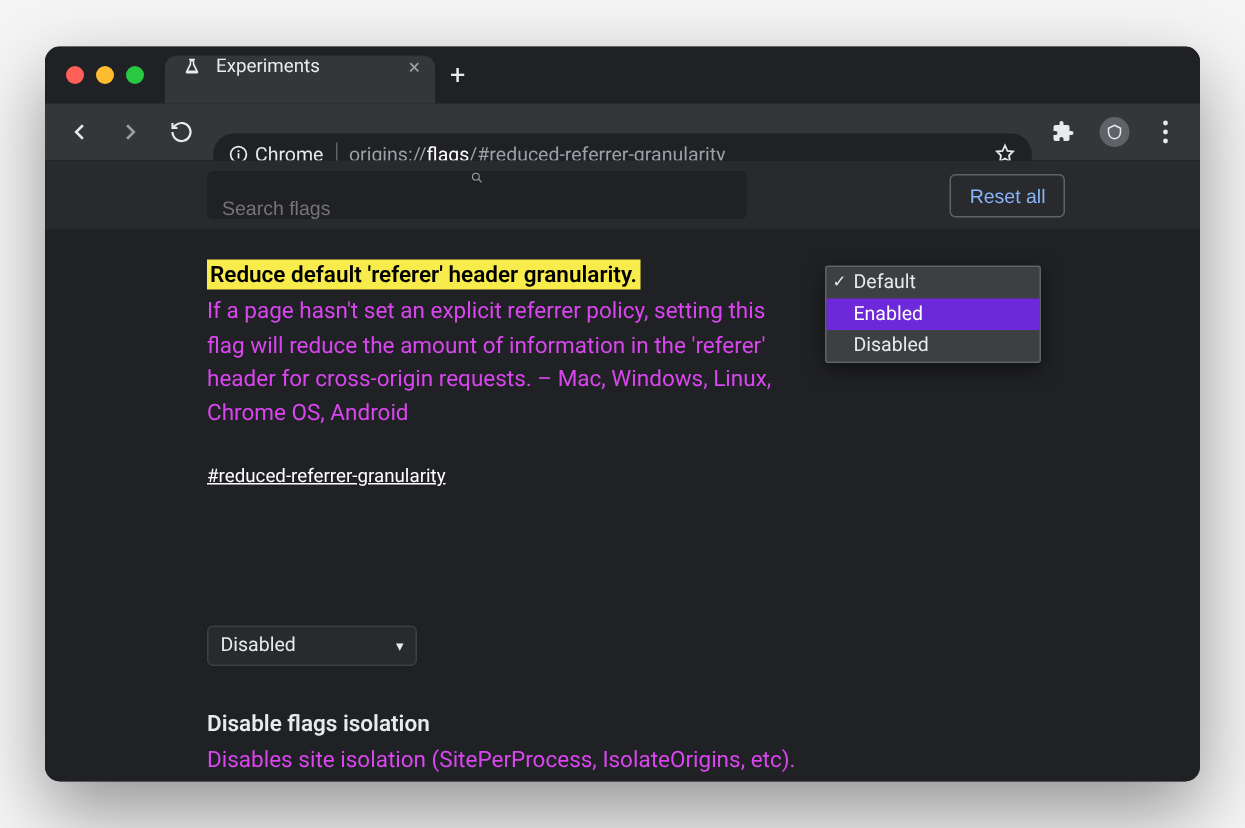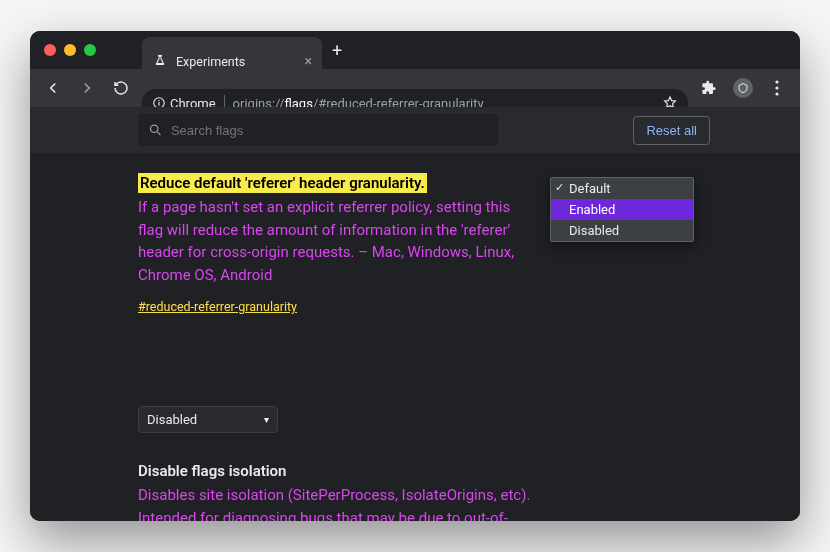--- a/index.html
+++ b/index.html
@@ -38,27 +38,26 @@
   .tl { width: 12px; height: 12px; border-radius: 50%; }
   .tl.red { background: #ff5f57; }
   .tl.yellow { background: #febc2e; }
   .tl.green { background: #28c840; }
   .tab {
     background: #35363a;
     color: #e8eaed;
     height: 32px;
     border-radius: 8px 8px 0 0;
     display: flex;
-    align-items: flex-end;
+    align-items: flex-start;
     padding: 0 10px;
     font-size: 12.5px;
     gap: 8px;
     min-width: 180px;
     margin-top: 6px;
-    margin-left: 32px;
   }
   .tab .favicon {
     width: 16px; height: 16px;
     color: #e8eaed;
     display: flex; align-items: center; justify-content: center;
     font-size: 12px;
   }
   .tab .title { flex: 1; }
   .tab .close { color: #9aa0a6; font-size: 14px; cursor: pointer; }
   .newtab {
@@ -130,20 +129,21 @@
     height: 32px;
     border-radius: 4px;
     display: flex;
     align-items: center;
     padding: 0 10px;
     gap: 8px;
     width: 360px;
     margin-left: 94px;
     color: #9aa0a6;
     font-size: 13px;
+    flex-direction: column;
   }
   .searchbox input {
     background: transparent;
     border: none;
     outline: none;
     color: #e8eaed;
     font-size: 13px;
     width: 100%;
   }
   .reset-btn {
@@ -183,22 +183,22 @@
     padding: 0;
   }
   .flag-desc {
     font-size: 15px;
     color: #d946ef;
     line-height: 1.5;
     margin-top: 4px;
   }
   .flag-hash {
     font-size: 12.5px;
-    color: #fde047;
-    margin-top: 13px;
+    color: #ffffff;
+    margin-top: 24px;
     text-decoration: underline;
   }
   .flag-right {
     width: 140px;
     display: flex;
     align-items: flex-start;
     padding-top: 4px;
     position: relative;
   }
   .select-box {

